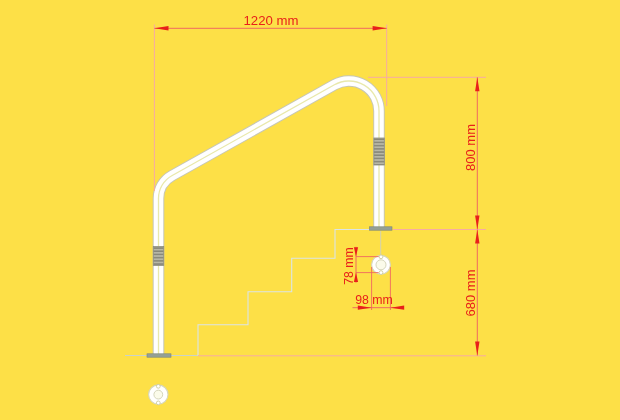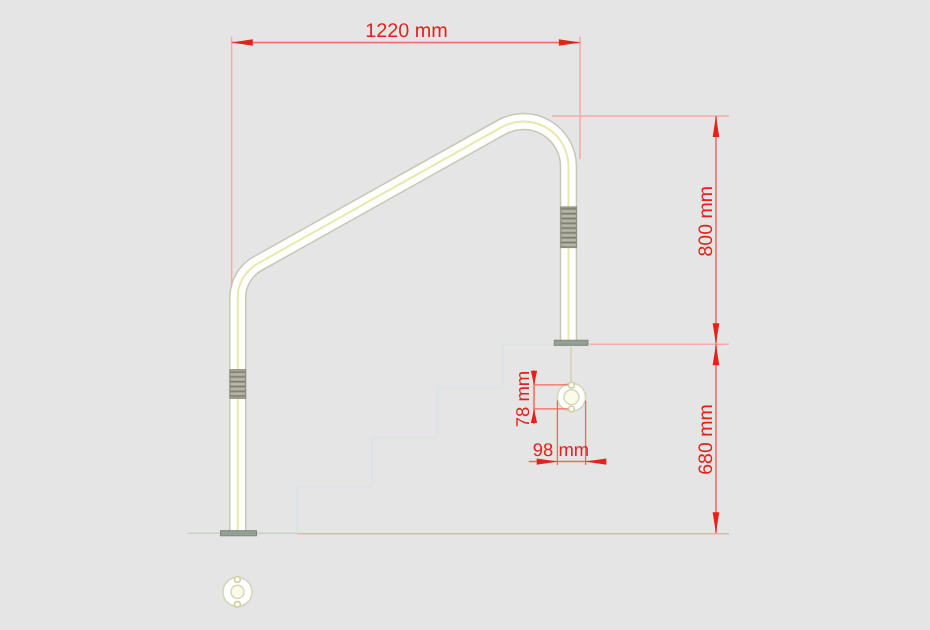--- a/index.html
+++ b/index.html
@@ -1,19 +1,19 @@
 <!DOCTYPE html>
 <html><head>
 <meta charset="utf-8">
 <style>
   html,body{margin:0;padding:0;background:#fff;}
   .canvas{
     position:relative;
     width:620px;height:420px;
-    background:#e5e5e5;
+    background:#fde047;
     font-family:"Liberation Sans", sans-serif;
     overflow:hidden;
   }
   svg{display:block;}
   text{font-family:"Liberation Sans", sans-serif;}
 </style>
 </head>
 <body>
 
 <div class="canvas">

